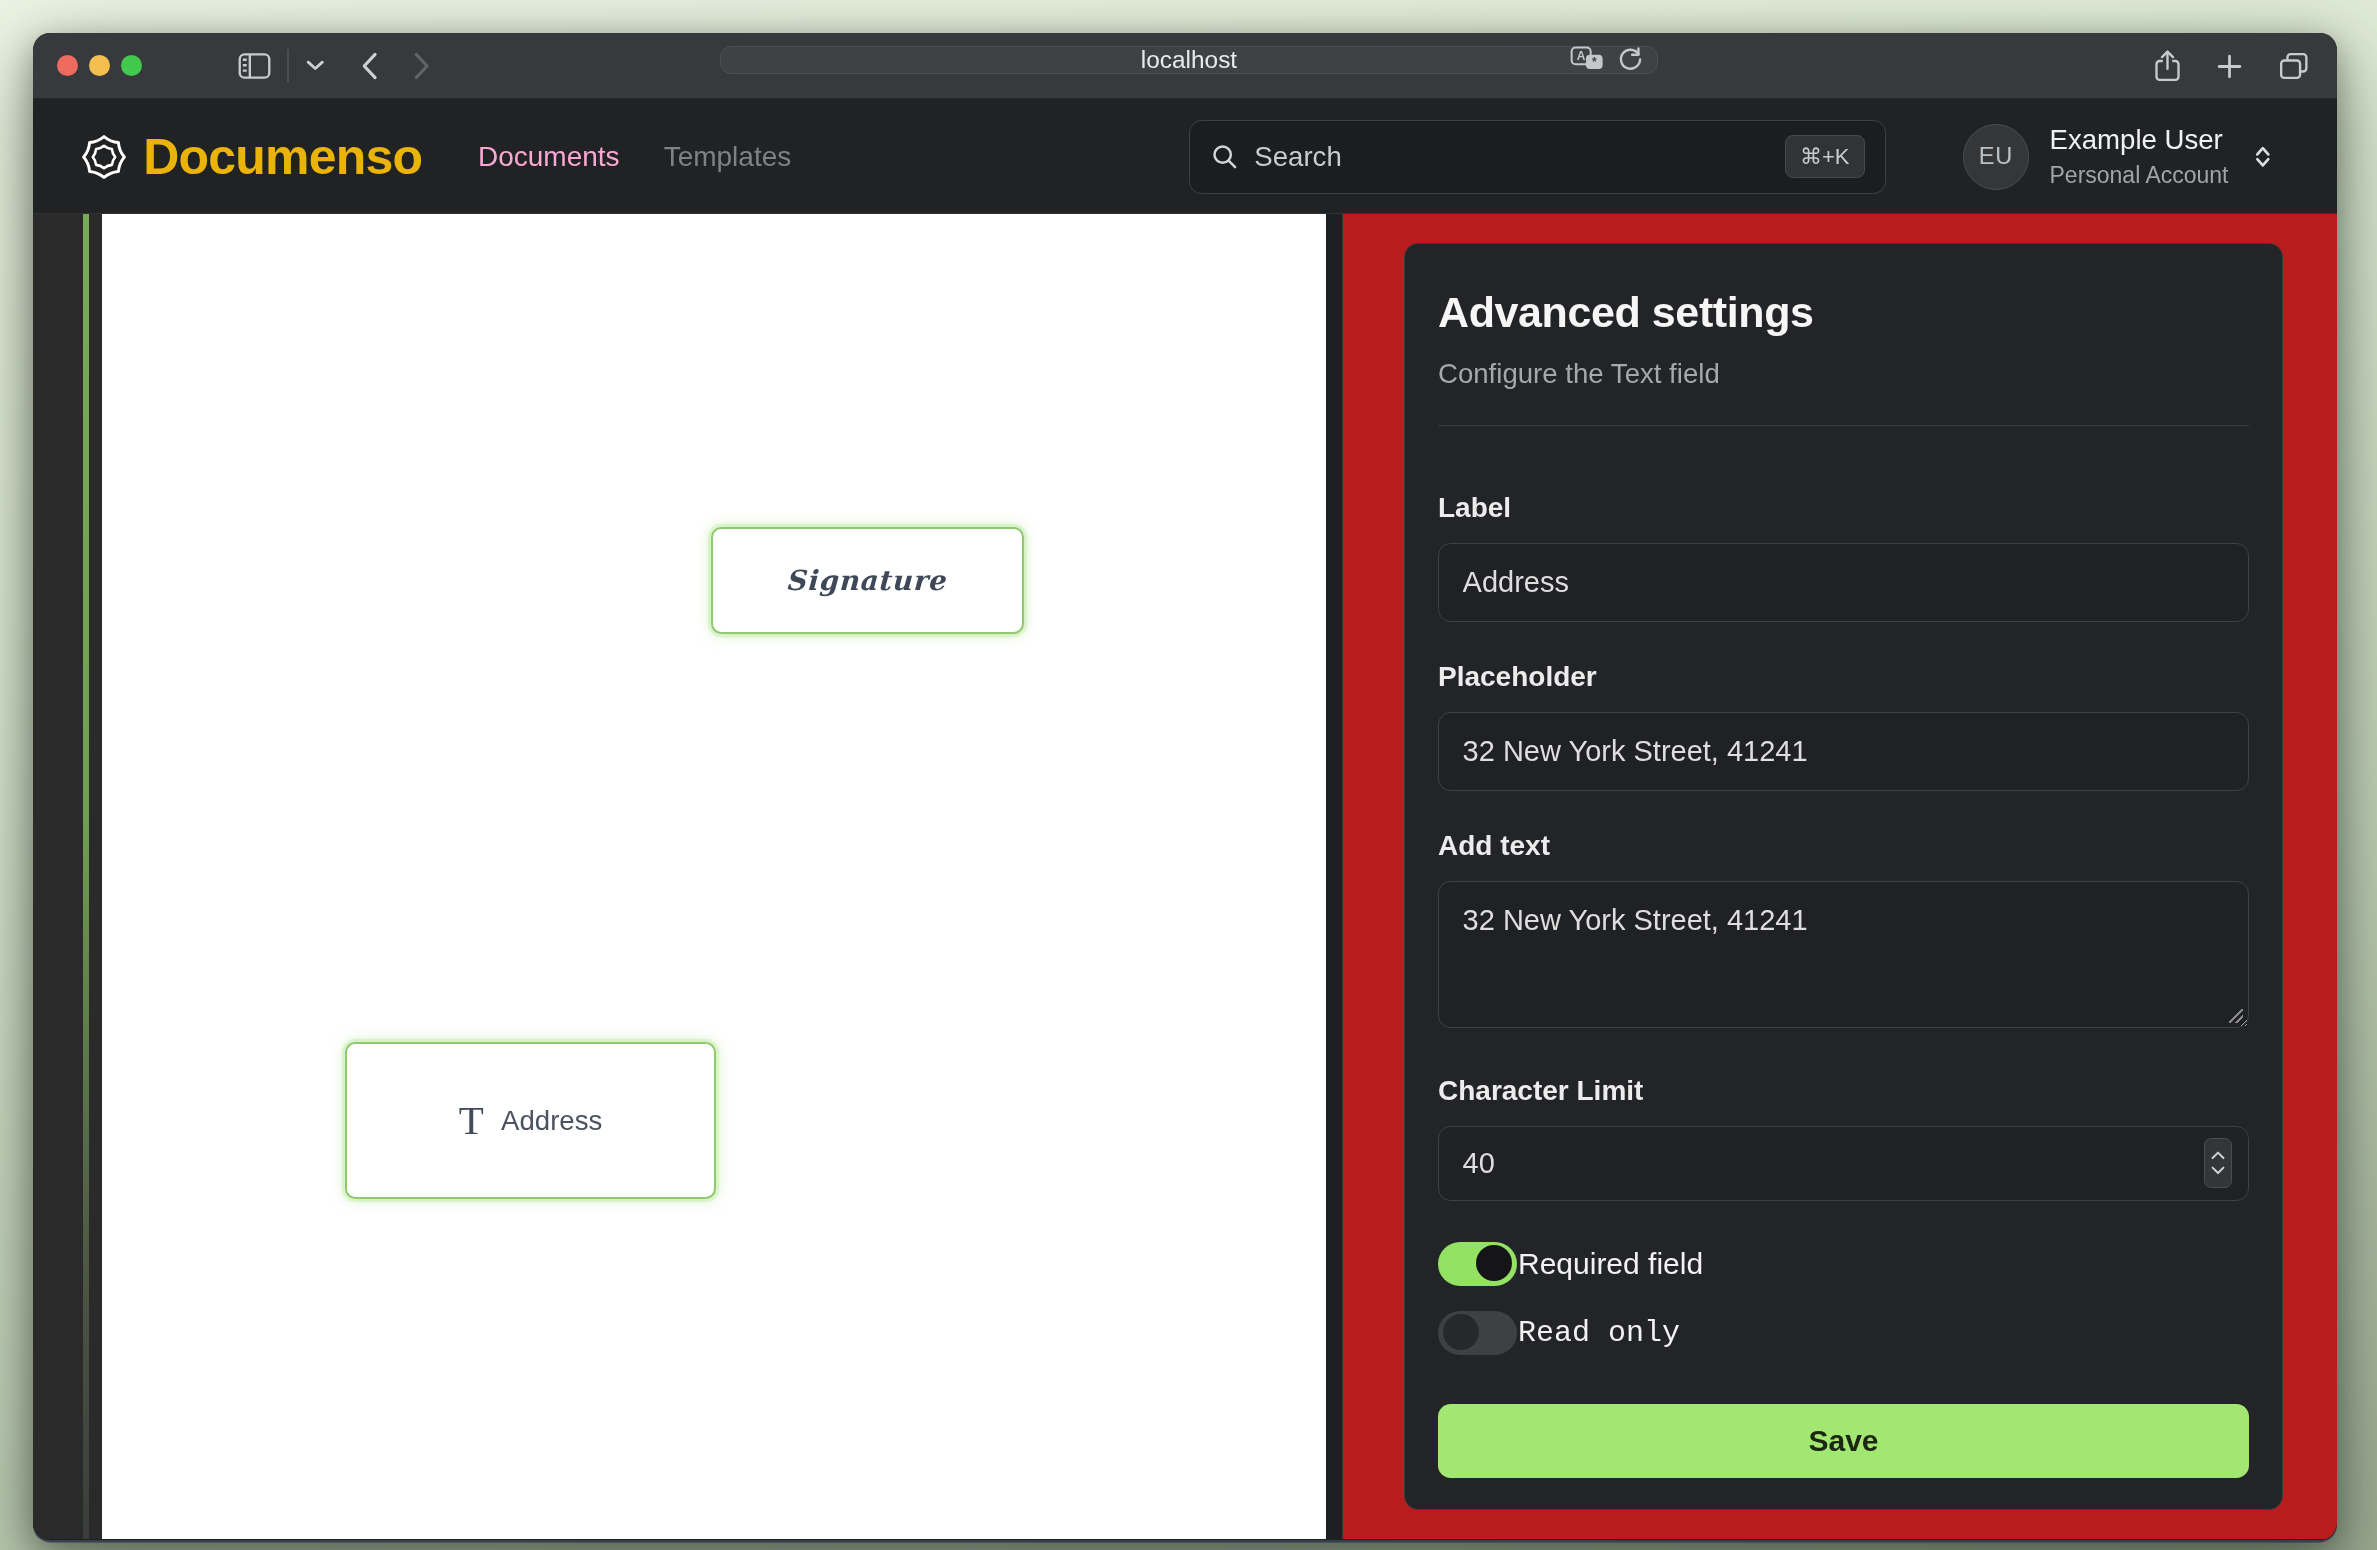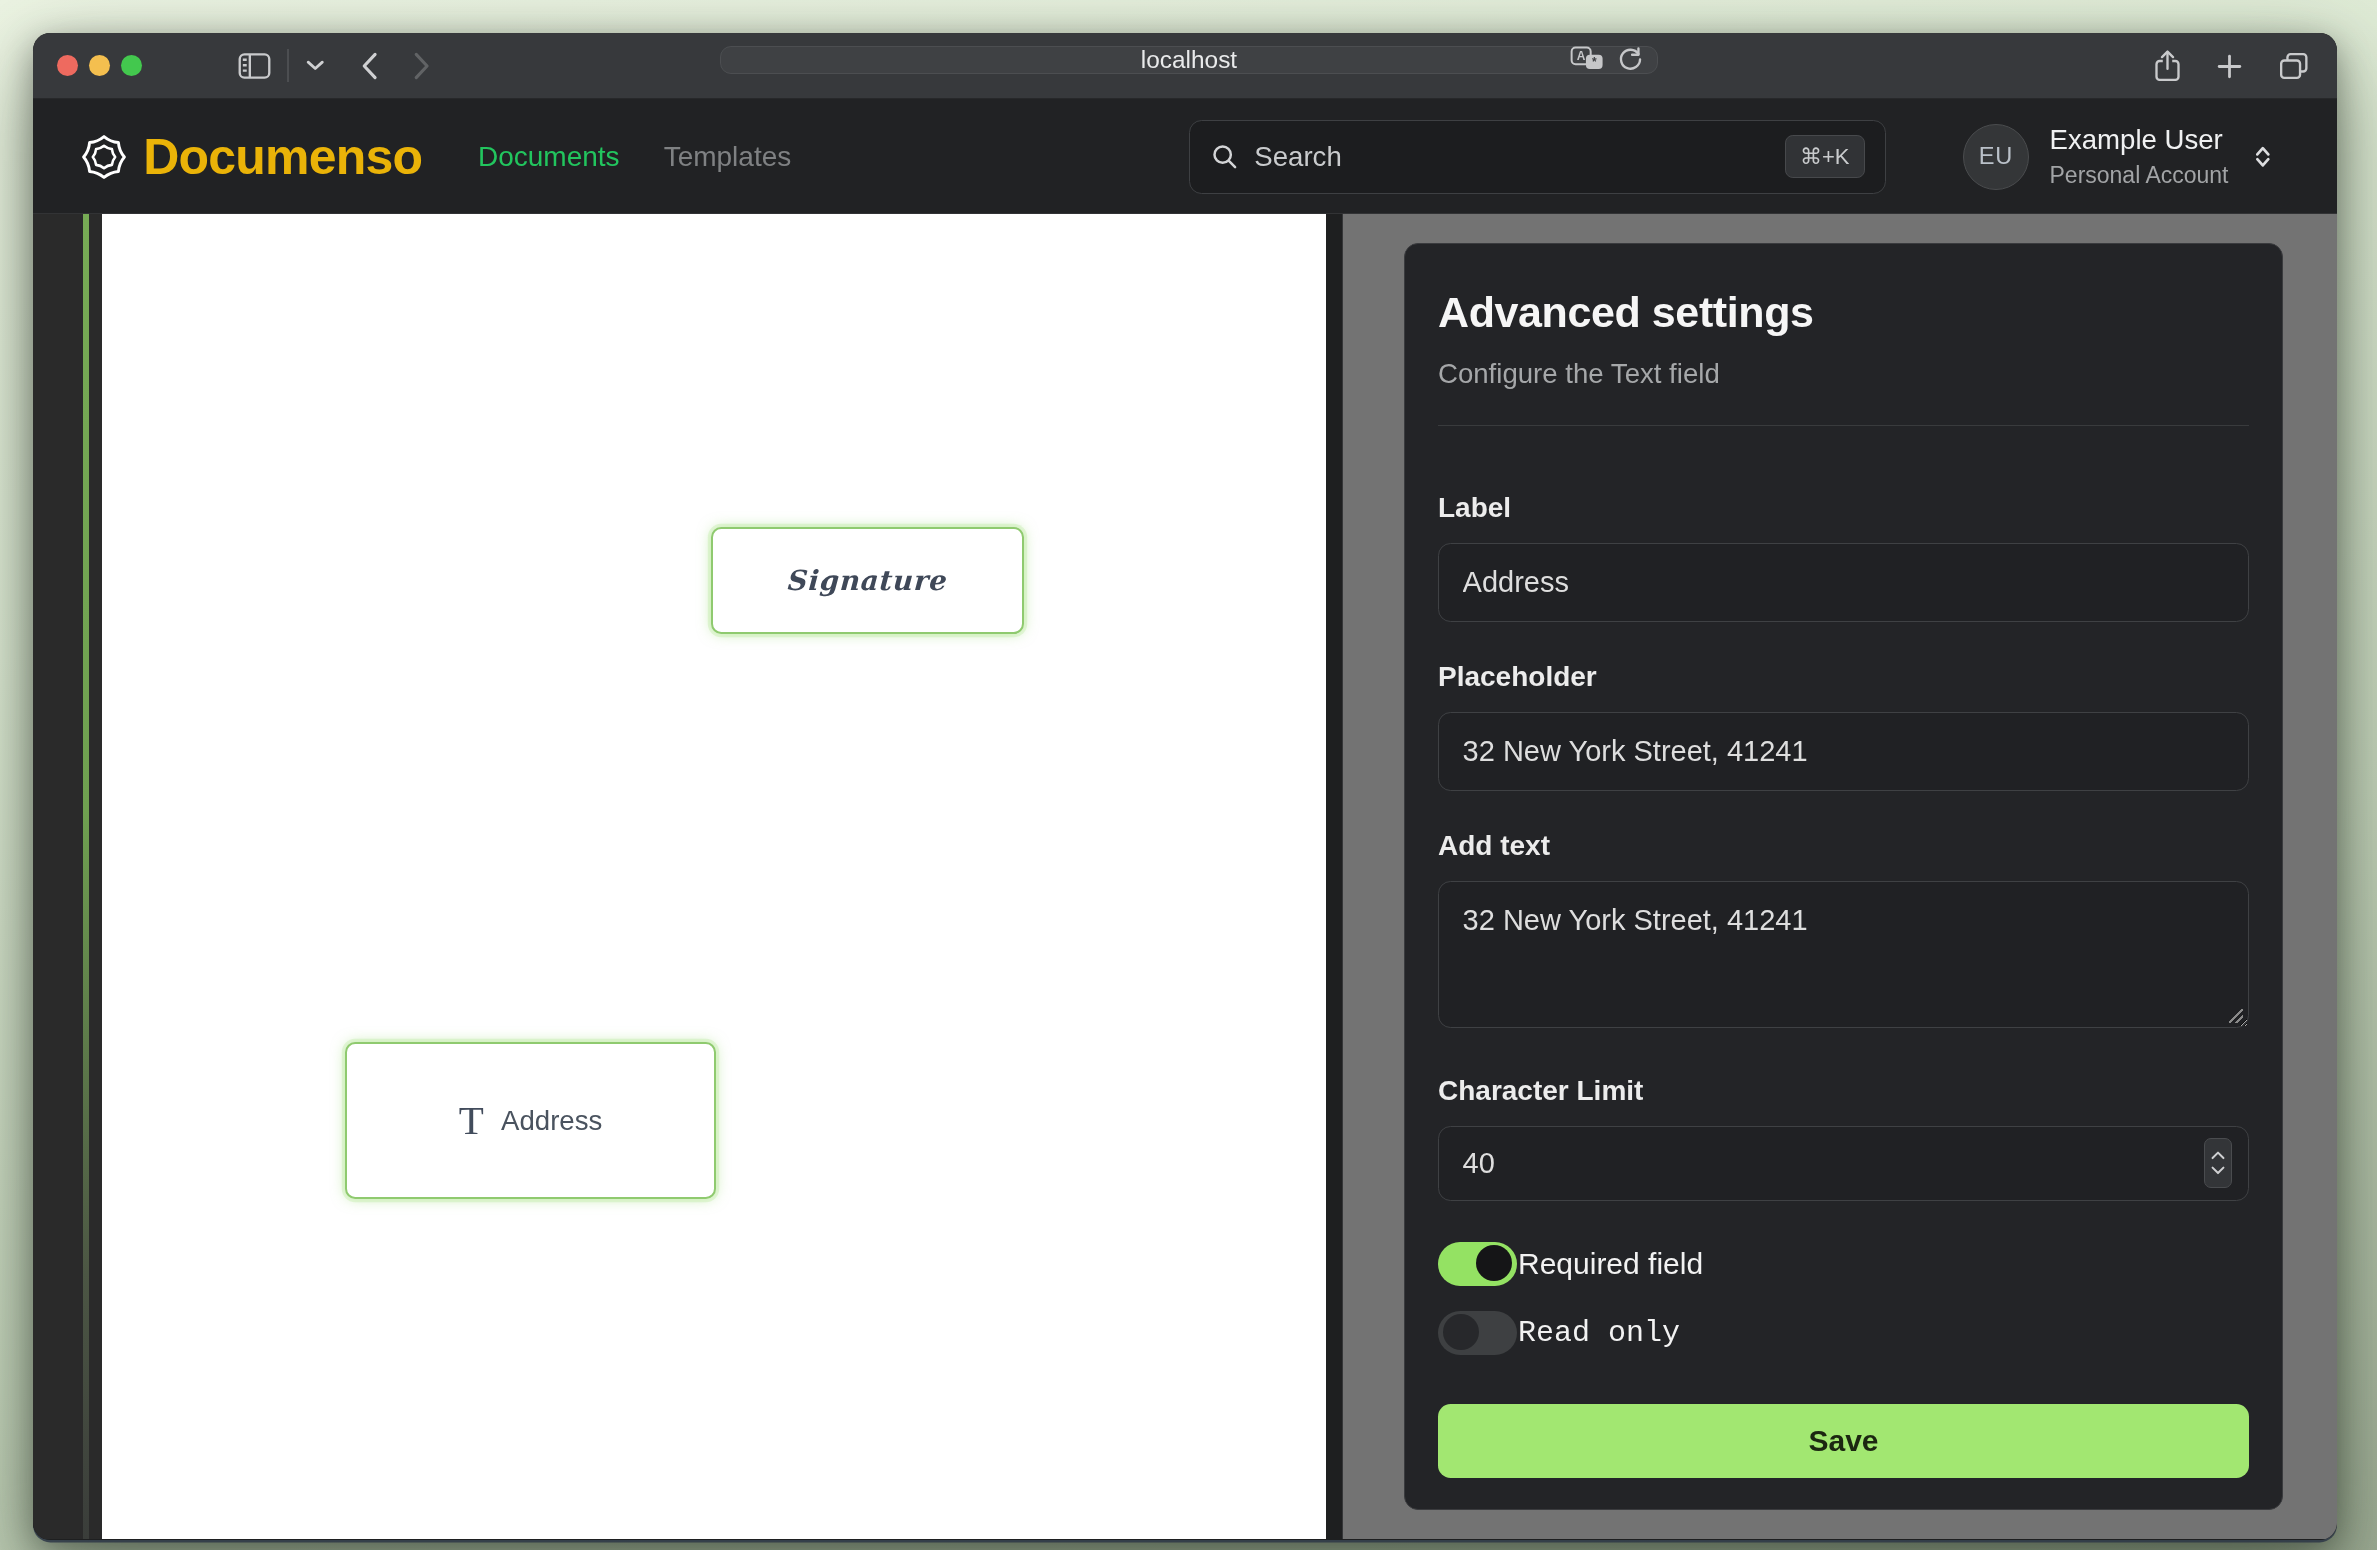--- a/index.html
+++ b/index.html
@@ -50,21 +50,21 @@
   .appheader {
     position:relative; height:115px; background:#212224;
     border-bottom:0.8px solid #323335;
   }
   .brand { position:absolute; left:49px; top:0; height:115px; display:flex; align-items:center; gap:17.3px; }
   .brand-name { font-size:50px; font-weight:700; color:#eab308; letter-spacing:-0.8px; }
 
   .main-nav { position:absolute; left:445px; top:0; height:115px; display:flex; align-items:center; gap:44px; }
   .main-nav a { font-size:28px; text-decoration:none; }
   .main-nav a { color:#7f8183; }
-  .main-nav a.active { color:#22c55e; }
+  .main-nav a.active { color:#f9a8d4; }
 
   .search {
     position:absolute; left:1132px; top:20.5px; width:697px; height:74px;
     border:1.6px solid #3e4043; background:#1c1d1f; border-radius:12.6px;
     display:flex; align-items:center; padding:0 20.5px;margin-left:24px;
   }
   .search-text { font-size:27.6px; color:#c9cbcd; margin-left:15.8px; }
   .kbd {
     margin-left:auto; background:#313336; border:0.8px solid #47494c; border-radius:7.9px;
     padding:7.9px 14px; font-size:22px; color:#c9cbcd;
@@ -83,21 +83,21 @@
 
   
   .content { position:relative; height:1325px; background:#1e1f20; }
   .gutter { position:absolute; left:0; top:0; bottom:0; width:69px; background:#2a2a2a; }
   .green-line {
     position:absolute; left:50px; top:0; bottom:0; width:5.5px;
     background:linear-gradient(180deg,#77ab55 0%,#6fa050 45%,#4c5644 80%,#3a3d3a 100%);
   }
   .page { position:absolute; left:69px; top:0; bottom:0; width:1224px; background:#ffffff; }
   .pane-divider { position:absolute; left:1309px; top:0; bottom:0; width:1.6px; background:#353638; }
-  .rightpane { position:absolute; left:1310px; right:0; top:0; bottom:0; background:#737373; }
+  .rightpane { position:absolute; left:1310px; right:0; top:0; bottom:0; background:#b91c1c; }
 
   
   .doc-field {
     position:absolute; background:#fff;
     border:2.4px solid #8fca6f; border-radius:10.2px;
     box-shadow:0 0 0 3.2px rgba(160,226,120,.22), 0 0 14px rgba(150,218,108,.5);
     display:flex; align-items:center; justify-content:center;
   }
   .doc-field.signature { left:609px; top:313px; width:313px; height:107px; }
   .sig-text {

